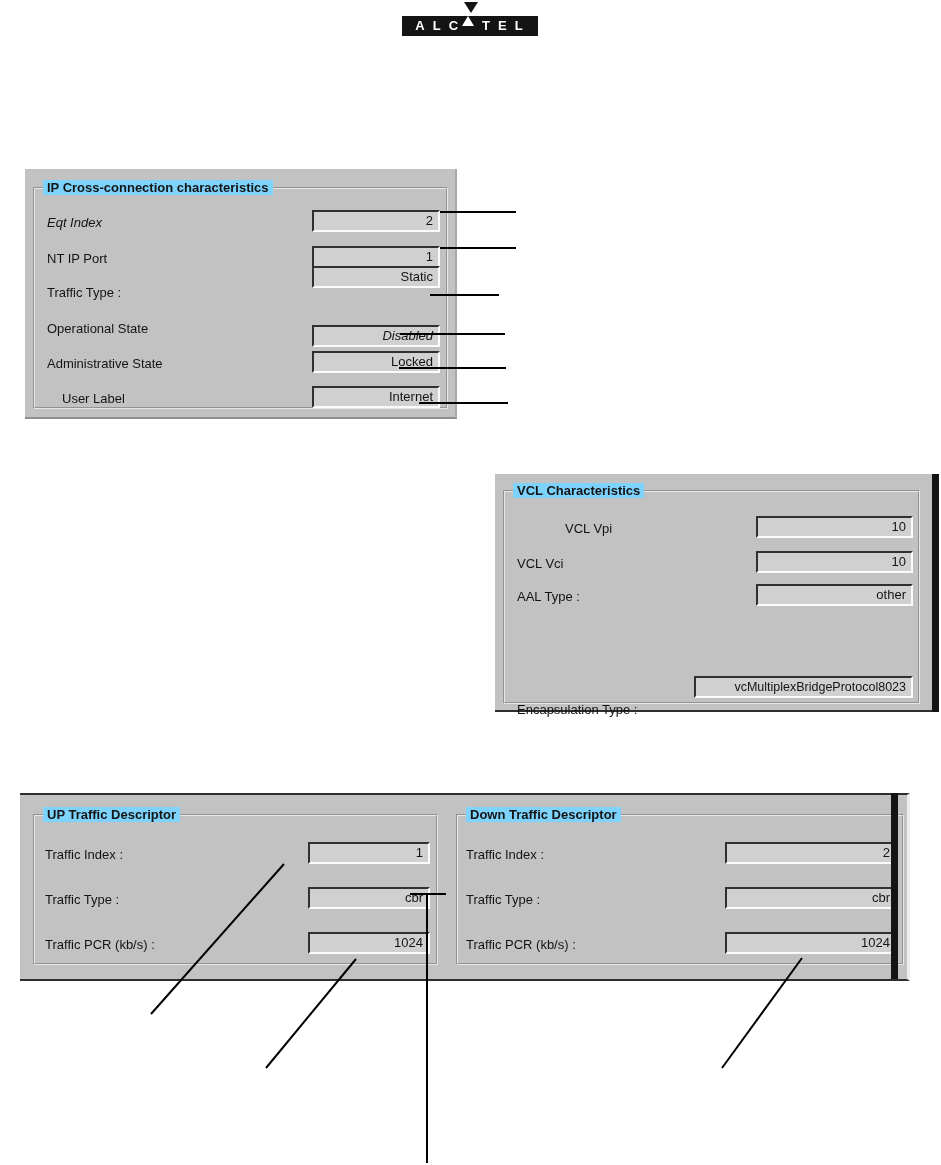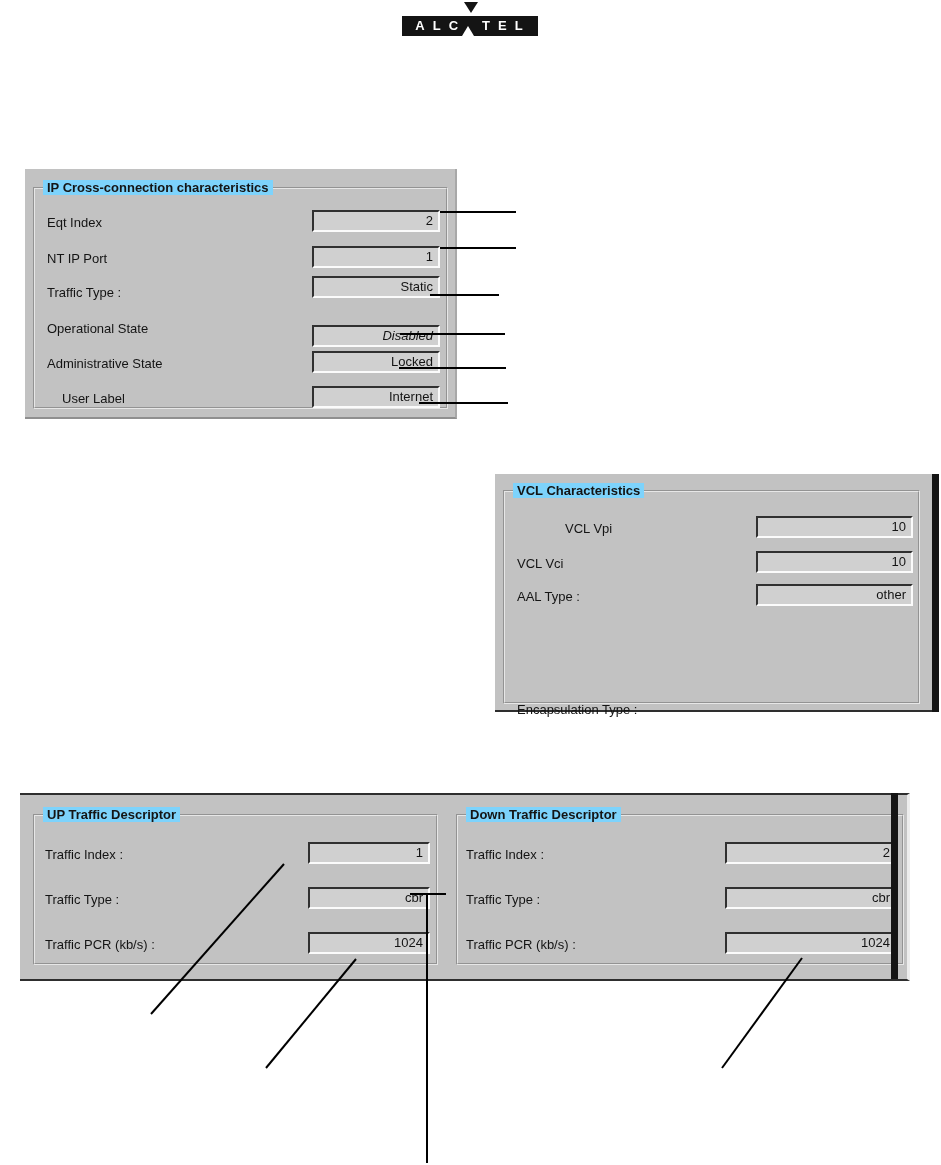--- a/index.html
+++ b/index.html
@@ -8,21 +8,21 @@
     font-family:"Liberation Sans", sans-serif;color:#141414;overflow:hidden;
   }
   
   .logo-tri{
     position:absolute;left:464px;top:2px;width:0;height:0;
     border-left:7px solid transparent;border-right:7px solid transparent;
     border-top:11px solid #141414;
   }
   .logo-bar{
     position:absolute;left:402px;top:16px;width:136px;height:20px;
-    background:#141414;display:flex;align-items:flex-end;justify-content:center;
+    background:#141414;display:flex;align-items:flex-start;justify-content:center;
   }
   .logo-txt{
     color:#ffffff;font-weight:bold;font-size:13px;letter-spacing:8px;
     line-height:20px;text-indent:6px;
   }
   .logo-uptri{
     width:0;height:0;margin:0 2px 0 -4px;
     border-left:6px solid transparent;border-right:6px solid transparent;
     border-bottom:10px solid #ffffff;
   }
@@ -60,28 +60,28 @@
     <span class="logo-txt">ALC</span>
     <span class="logo-uptri"></span>
     <span class="logo-txt">TEL</span>
   </div>
 </div>
 
 <div class="gray-area" style="left:25px;top:169px;width:430px;height:248px;border-bottom:2px solid #8f8f8f;border-right:2px solid #a8a8a8;">
   <div class="groupbox" style="left:8px;top:18px;width:411px;height:218px;">
     <div class="gb-title">IP Cross-connection characteristics</div>
 
-    <div class="row-label" style="left:12px;top:23px;">Eqt Index</div>
+    <div class="row-label" style="left:12px;top:23px;font-style:italic;">Eqt Index</div>
     <div class="field" style="left:277px;top:21px;width:119px;">2</div>
 
     <div class="row-label" style="left:12px;top:59px;">NT IP Port</div>
     <div class="field" style="left:277px;top:57px;width:119px;">1</div>
 
     <div class="row-label" style="left:12px;top:93px;">Traffic Type :</div>
-    <div class="field" style="left:277px;top:87px;width:119px;">Static</div>
+    <div class="field" style="left:277px;top:77px;width:119px;">Static</div>
 
     <div class="row-label" style="left:12px;top:129px;">Operational State</div>
     <div class="field" style="left:277px;top:136px;width:119px;font-style:italic;">Disabled</div>
 
     <div class="row-label" style="left:12px;top:164px;">Administrative State</div>
     <div class="field" style="left:277px;top:162px;width:119px;">Locked</div>
 
     <div class="row-label" style="left:27px;top:199px;">User Label</div>
     <div class="field" style="left:277px;top:197px;width:119px;">Internet</div>
   </div>
@@ -94,20 +94,21 @@
     <div class="row-label" style="left:12px;top:26px;margin-left:48px;">VCL Vpi</div>
     <div class="field" style="left:251px;top:24px;width:148px;">10</div>
 
     <div class="row-label" style="left:12px;top:61px;">VCL Vci</div>
     <div class="field" style="left:251px;top:59px;width:148px;">10</div>
 
     <div class="row-label" style="left:12px;top:94px;">AAL Type :</div>
     <div class="field" style="left:251px;top:92px;width:148px;">other</div>
 
     <div class="row-label" style="left:12px;top:186px;margin-top:21px;">Encapsulation Type :</div>
+    <div class="field" style="left:189px;top:184px;width:210px;font-size:12.5px;">vcMultiplexBridgeProtocol8023</div>
   </div>
 </div>
 <div class="vbar" style="left:932px;top:474px;width:7px;height:238px;"></div>
 
 <div class="gray-area edge-top edge-bottom edge-rlight" style="left:0px;top:793px;width:887px;height:184px;">
 
   <div class="groupbox" style="left:13px;top:19px;width:401px;height:147px;">
     <div class="gb-title">UP Traffic Descriptor</div>
 
     <div class="row-label" style="left:10px;top:28px;">Traffic Index :</div>

